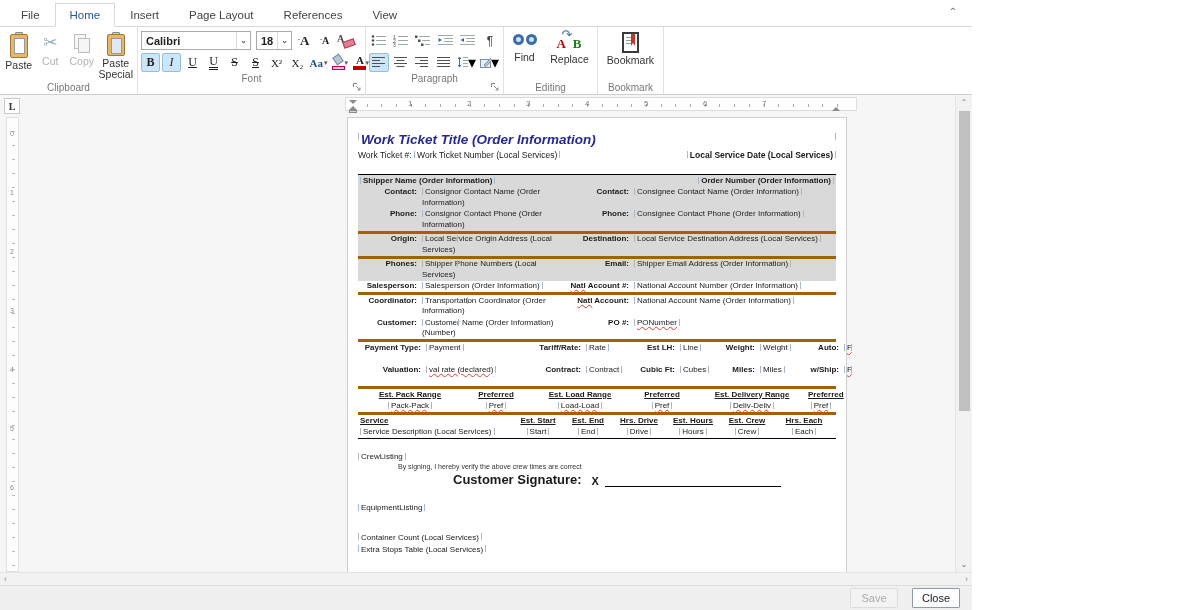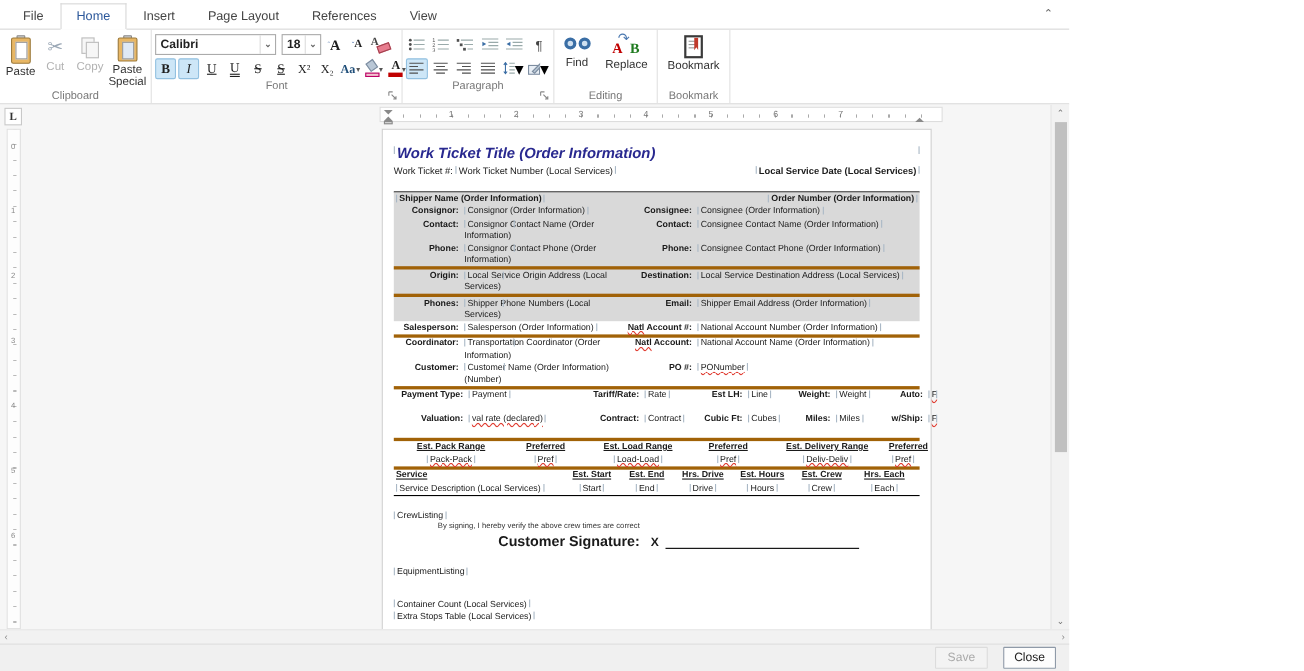--- a/index.html
+++ b/index.html
@@ -454,26 +454,20 @@
           <span class="fld bold">Local Service Date (Local Services)</span>
         </div>
 
         <div class="dtable">
           <div class="grayblock">
             <div class="hdr4">
               <span class="fld">Shipper Name (Order Information)</span>
               <span class="fld">Order Number (Order Information)</span>
             </div>
             <div class="trow g4">
-              <span class="lbl">Consignor:</span>
-              <span><span class="fld">Consignor (Order Information)</span></span>
-              <span class="lbl">Consignee:</span>
-              <span><span class="fld">Consignee (Order Information)</span></span>
-            </div>
-            <div class="trow g4">
               <span class="lbl">Contact:</span>
               <span><span class="fld">Consignor Contact Name (Order Information)</span></span>
               <span class="lbl">Contact:</span>
               <span><span class="fld">Consignee Contact Name (Order Information)</span></span>
             </div>
             <div class="trow g4">
               <span class="lbl">Phone:</span>
               <span><span class="fld">Consignor Contact Phone (Order Information)</span></span>
               <span class="lbl">Phone:</span>
               <span><span class="fld">Consignee Contact Phone (Order Information)</span></span>

